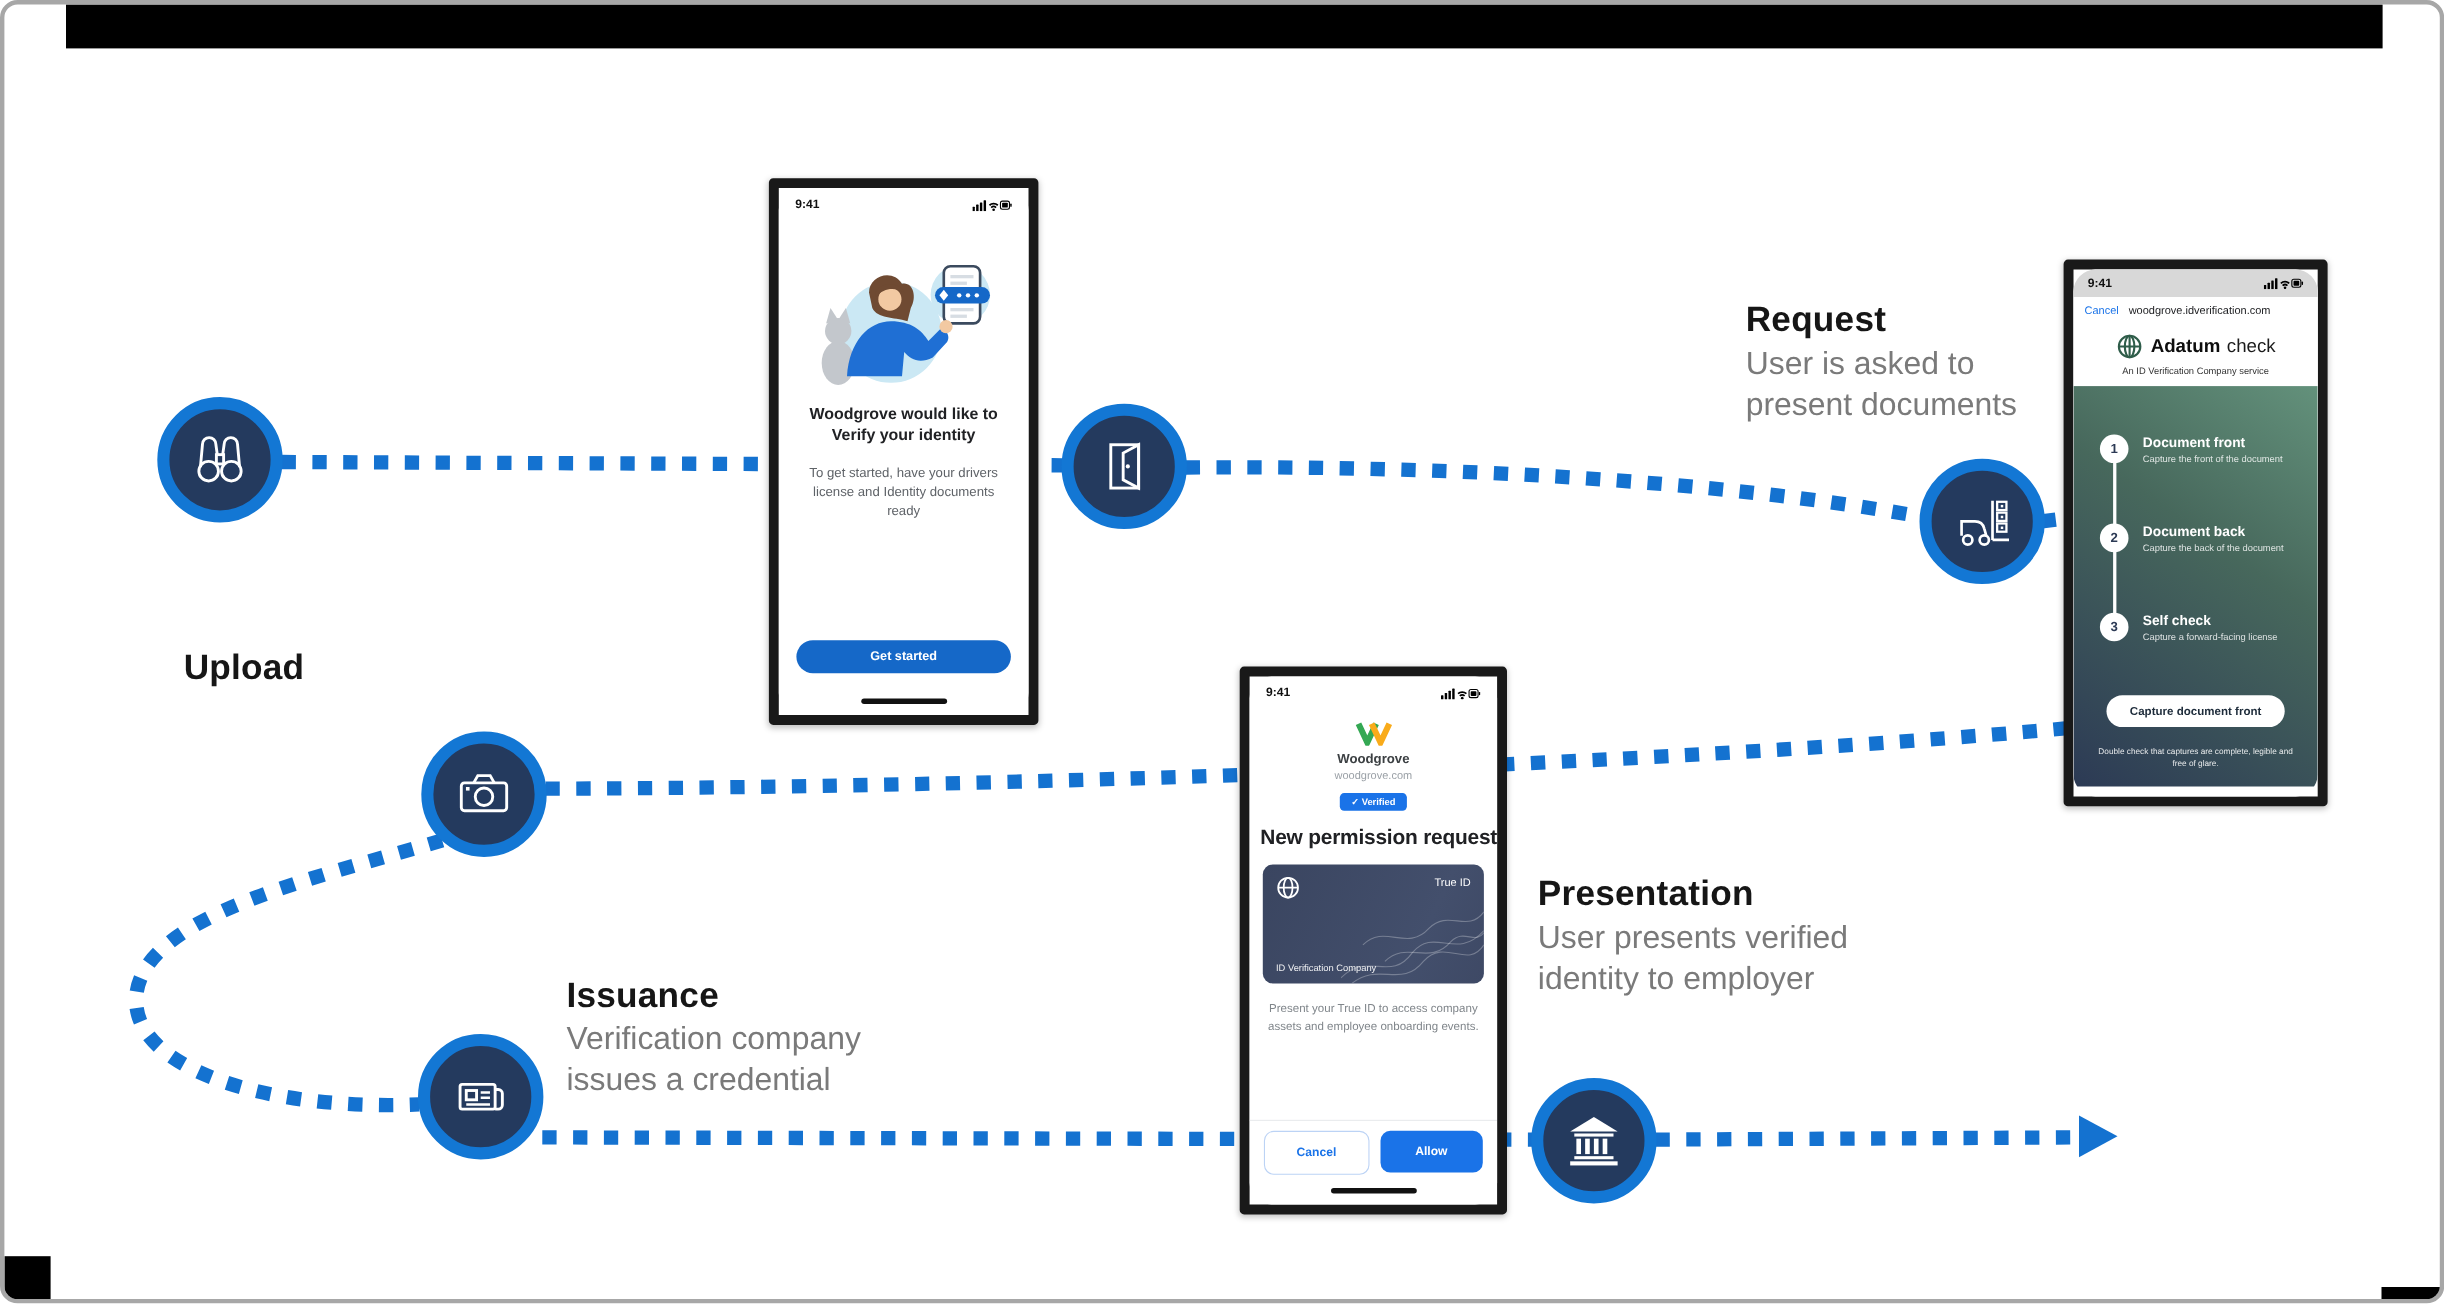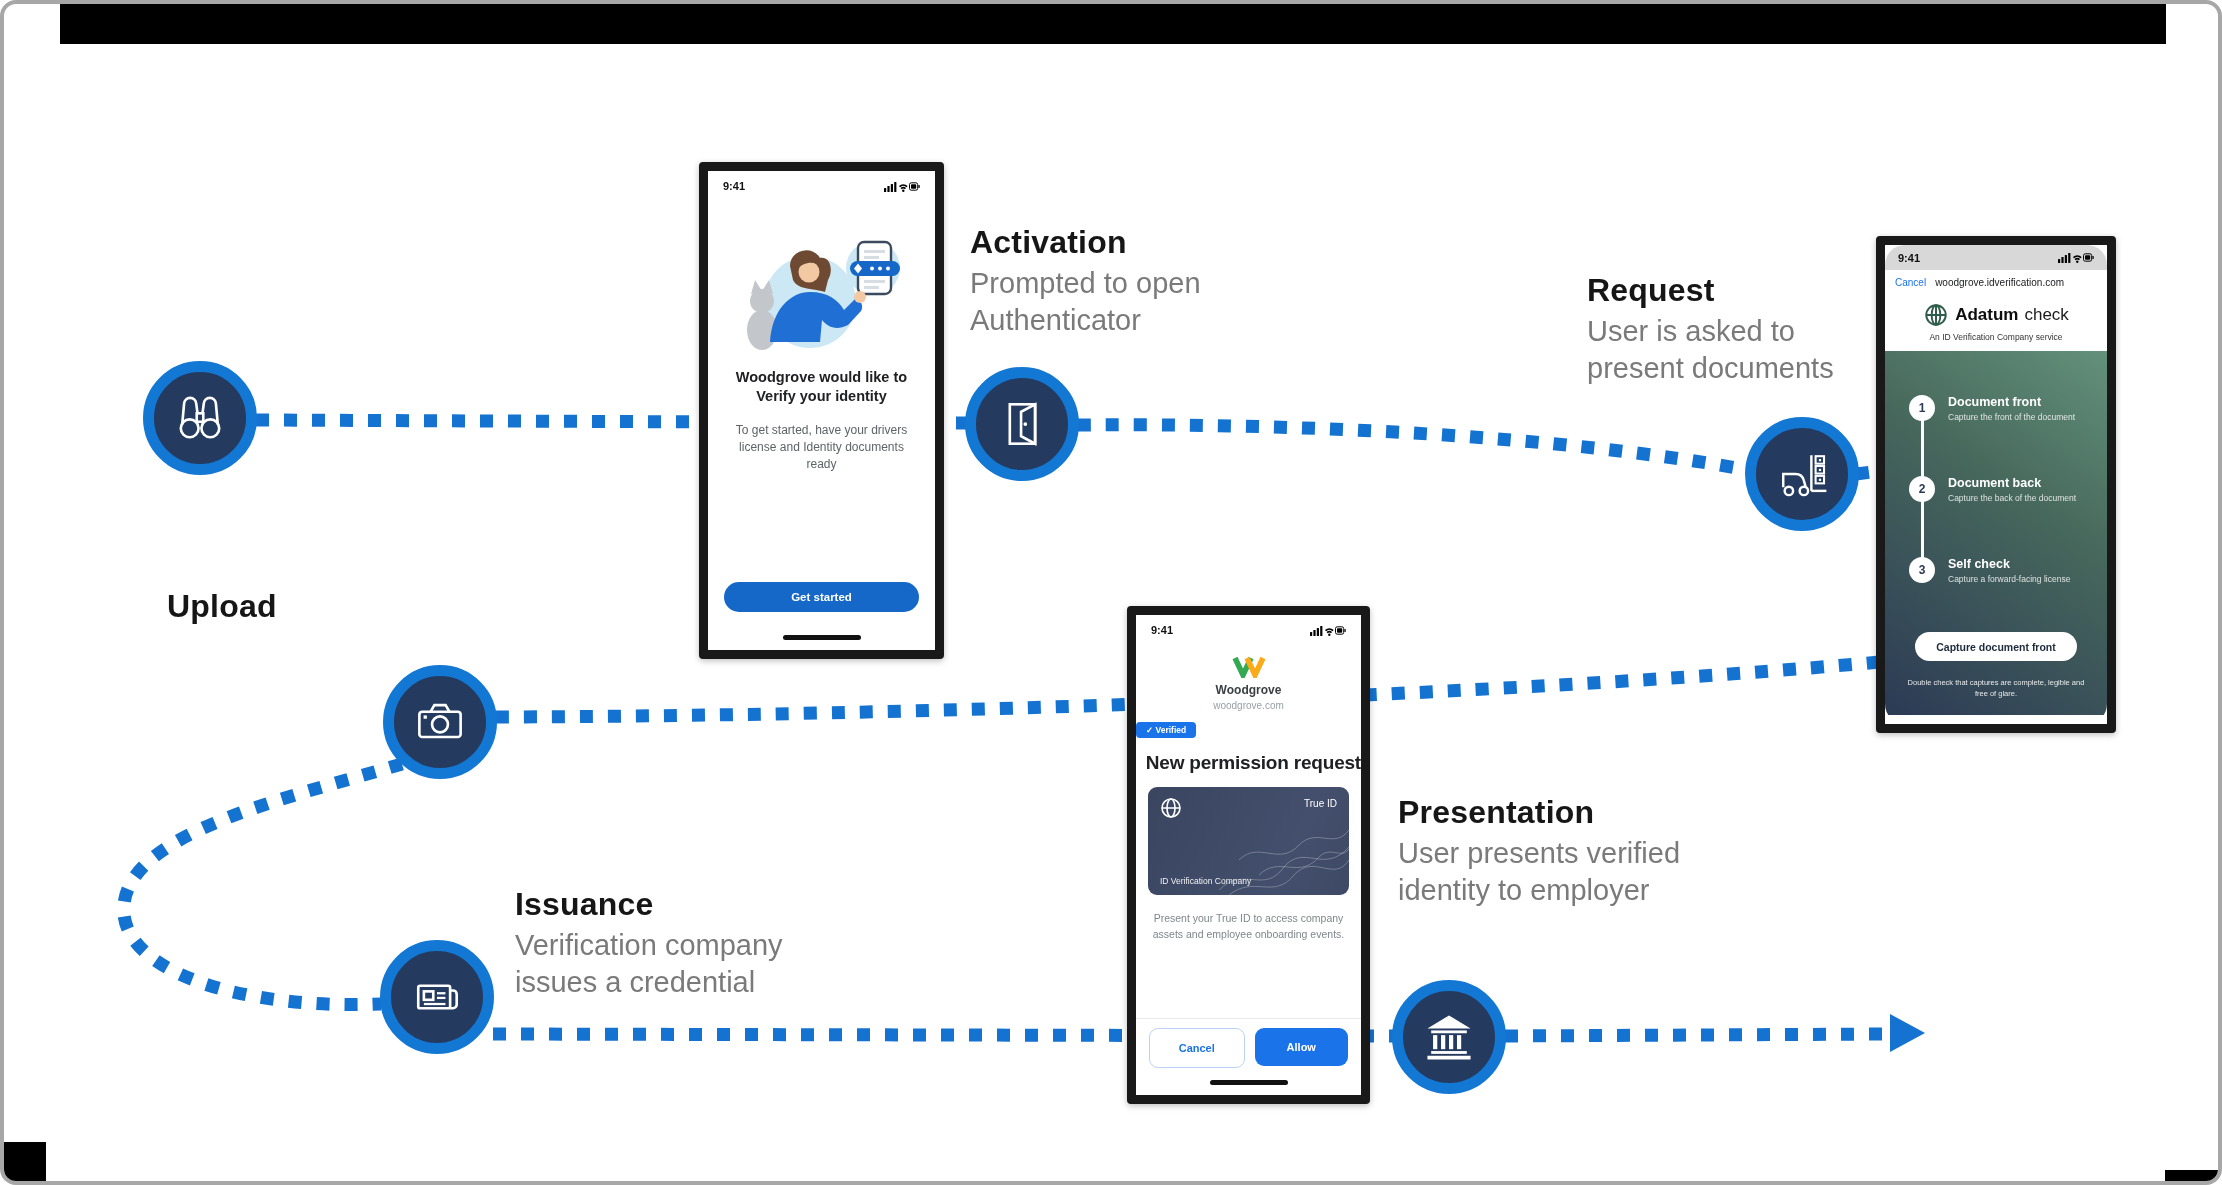--- a/index.html
+++ b/index.html
@@ -43,21 +43,21 @@
   
   .p1-illus{display:block;margin:38px auto 0;}
   .p1-heading{margin:8px auto 0;width:182px;text-align:center;font-size:14.5px;font-weight:700;color:#202124;line-height:1.3;}
   .p1-body{margin:16px auto 0;width:198px;text-align:center;font-size:12px;color:#5f6368;line-height:1.45;}
   .p1-cta{position:absolute;left:16px;right:16px;bottom:38px;height:30px;border-radius:16px;background:#1568C8;color:#fff;font-size:11.5px;font-weight:600;display:flex;align-items:center;justify-content:center;cursor:pointer;}
 
   
   .p2-logo{display:block;margin:20px auto 0;}
   .p2-brand{margin-top:5px;text-align:center;font-size:12px;font-weight:600;color:#3c4043;}
   .p2-domain{margin-top:3px;text-align:center;font-size:10px;color:#9aa0a6;}
-  .p2-badgewrap{margin-top:8px;text-align:left;}
+  .p2-badgewrap{margin-top:8px;text-align:center;}
   .p2-badge{display:inline-block;background:#1A73E8;color:#fff;font-size:8.5px;font-weight:600;padding:3px 10px;border-radius:4px;}
   .p2-heading{margin-top:14px;text-align:right;font-size:19px;font-weight:700;color:#202124;letter-spacing:-.2px;}
   .p2-card{position:relative;margin:13px 12px 0;height:108px;border-radius:9px;background:linear-gradient(115deg,#3A4560 0%,#434F6C 70%,#3E4965 100%);overflow:hidden;}
   .p2-card-globe{position:absolute;left:11px;top:9px;}
   .p2-card-name{position:absolute;right:12px;top:11px;font-size:10px;color:#fff;}
   .p2-card-issuer{position:absolute;left:12px;bottom:9px;font-size:8.5px;color:rgba(255,255,255,.92);}
   .p2-topo{position:absolute;right:0;bottom:0;}
   .p2-body{margin:16px auto 0;width:192px;text-align:center;font-size:10.5px;color:#80868b;line-height:1.5;}
   .p2-divider{position:absolute;left:0;right:0;bottom:76px;border-top:1px solid #e8eaed;}
   .p2-btnrow{position:absolute;left:13px;right:13px;bottom:27px;display:flex;gap:10px;}
@@ -98,24 +98,20 @@
       <path d="M 1074 421 C 1300 419, 1560 432, 1744 466"></path>
       <path d="M 1852 470 L 1876 467"></path>
       <path d="M 492 713 C 900 712, 1500 692, 1876 658"></path>
       <path d="M 398 760 C 280 795, 128 828, 120 900 C 113 968, 240 1006, 377 1000"></path>
       <path d="M 489 1030 L 1390 1032"></path>
       <path d="M 1501 1032 L 1886 1030"></path>
     </g>
     <polygon points="1886,1010 1921,1029 1886,1048" fill="#1472D0"></polygon>
   </svg>
 
-  <div class="stage-text t-activation">
-    <div class="stage-title">Activation</div>
-    <div class="stage-desc">Prompted to open Authenticator</div>
-  </div>
   <div class="stage-text t-upload">
     <div class="stage-title">Upload</div>
   </div>
   <div class="stage-text t-issuance">
     <div class="stage-title">Issuance</div>
     <div class="stage-desc">Verification company issues a credential</div>
   </div>
   <div class="stage-text t-request">
     <div class="stage-title">Request</div>
     <div class="stage-desc">User is asked to present documents</div>

